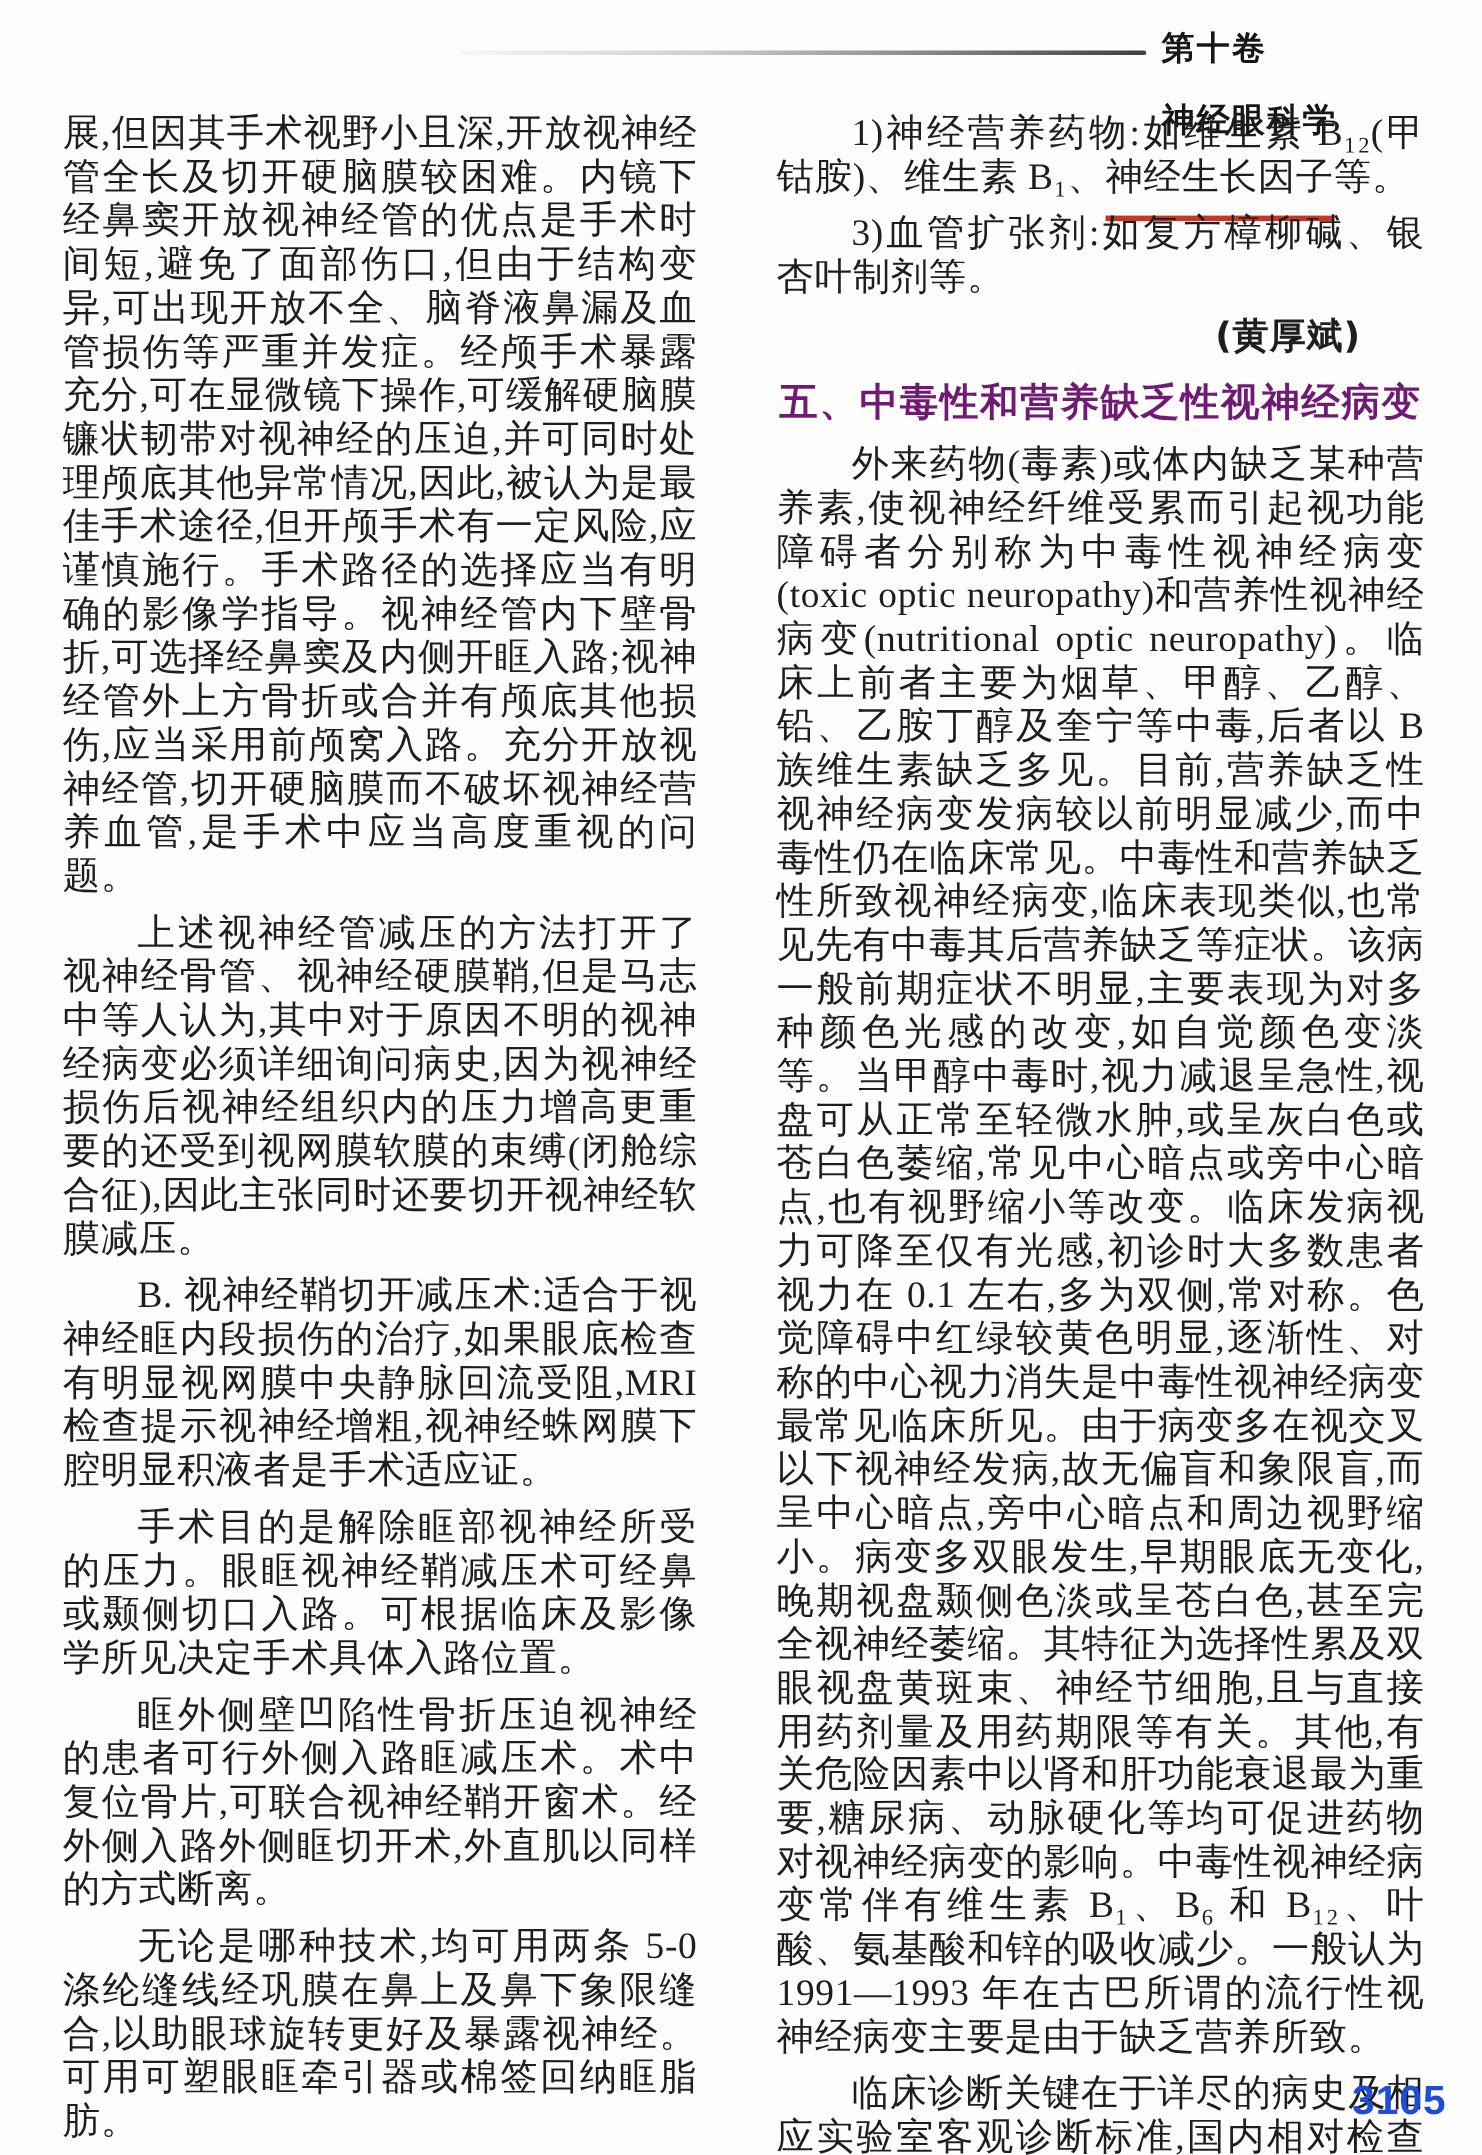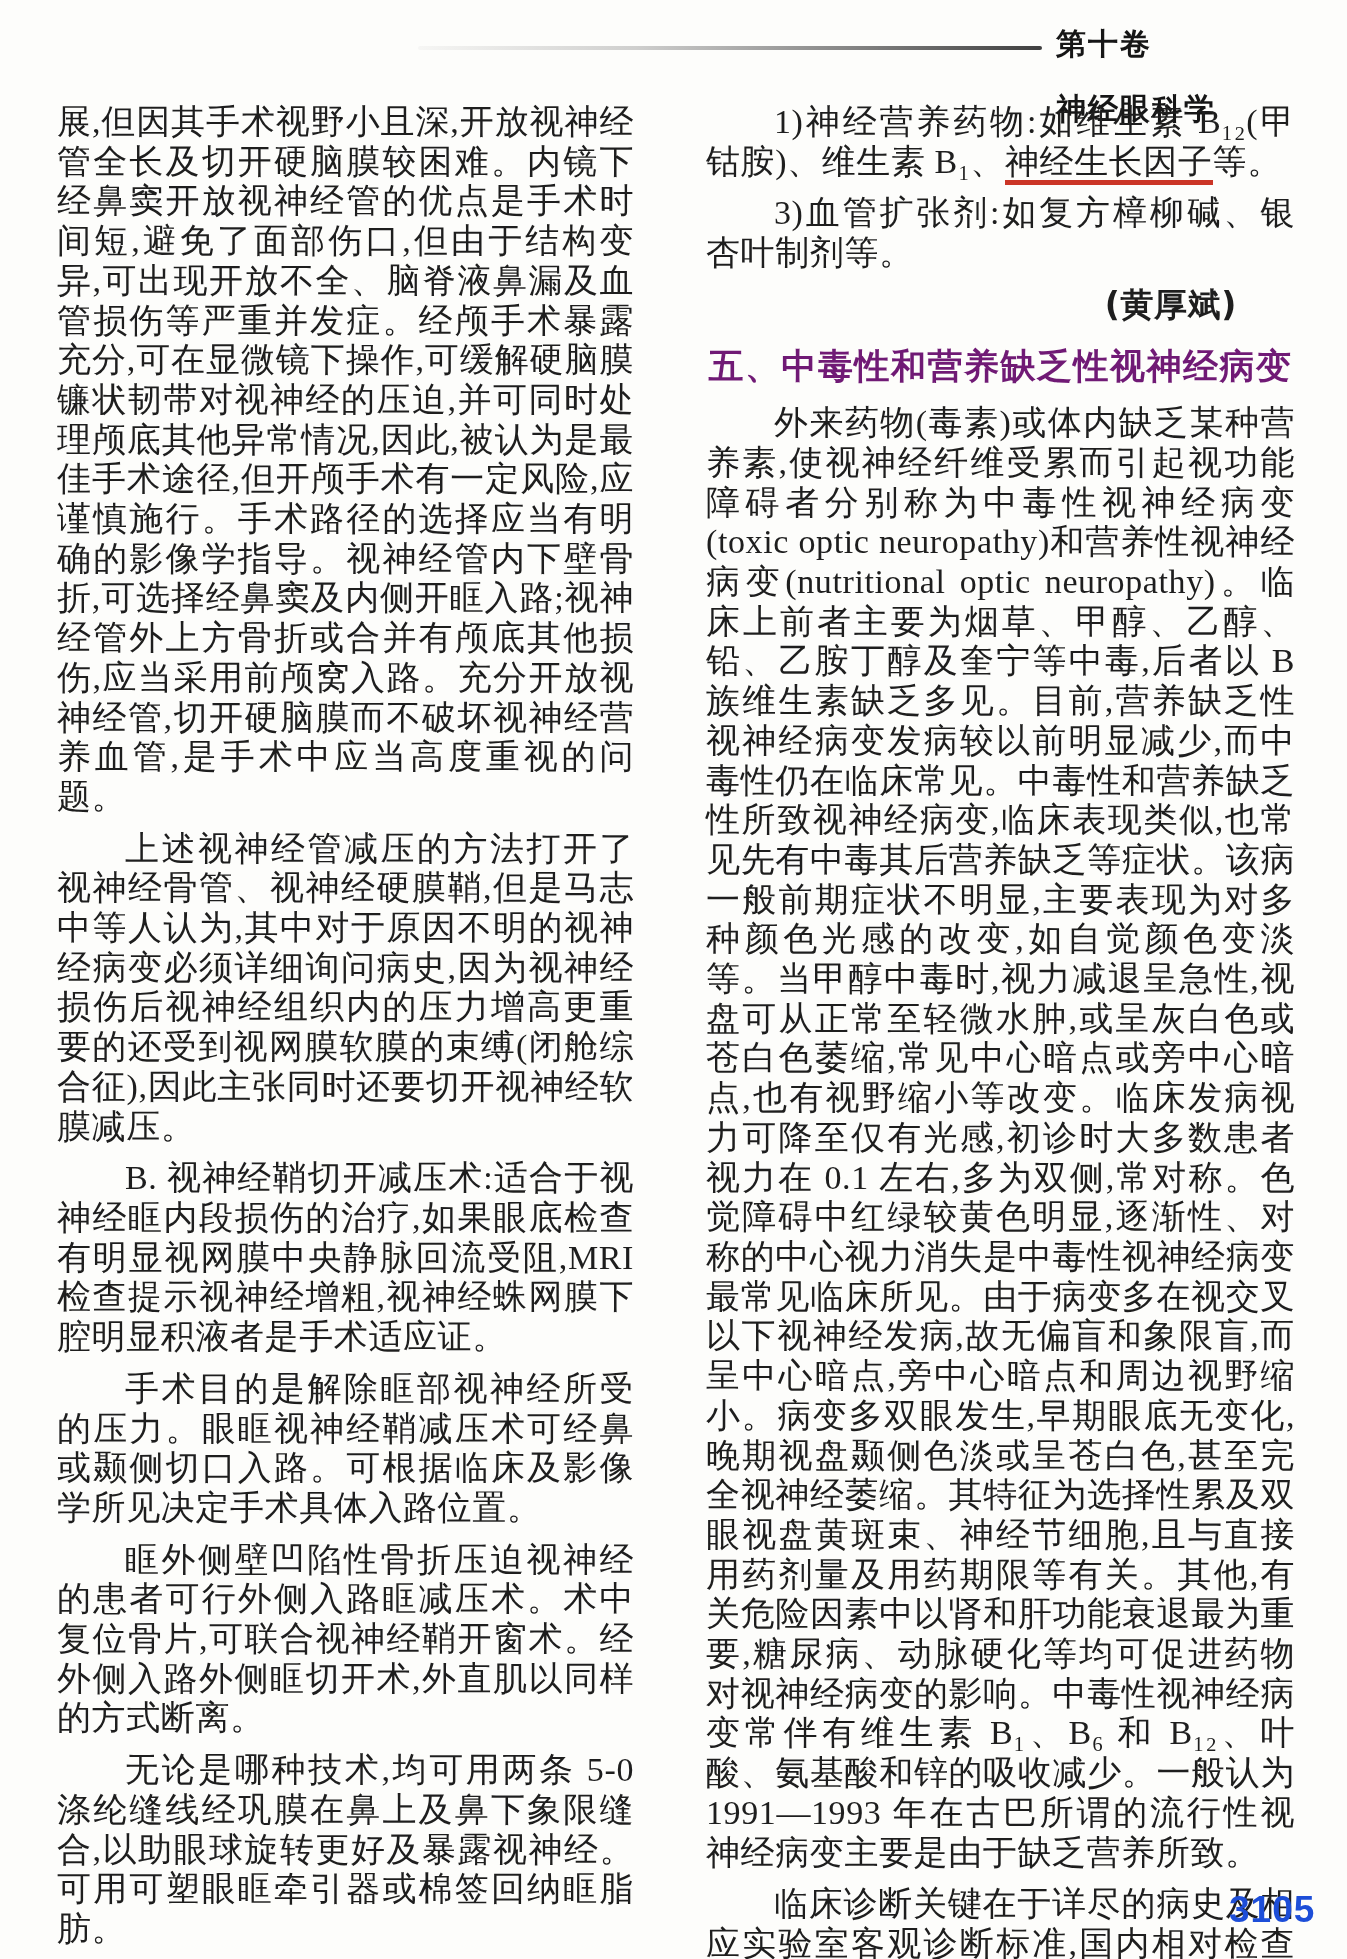--- a/index.html
+++ b/index.html
@@ -54,21 +54,21 @@
   }
   #left-column  { left: 45px;  width: 601px; }
   #right-column { left: 694px; width: 613px; }
 
   .column p { margin: 12px; }
   .para-indent { text-indent: 2em; }
 
   
   .red-underline {
     border-bottom: 5px solid #cb3526;
-    padding-bottom: 0;
+    padding-bottom: 16px;
   }
 
   .author-line {
     text-align: right;
     padding-right: 58px;
     font-weight: bold;
     font-family: "DejaVu Sans", "Liberation Sans", sans-serif;
     font-size: 33px;
   }
 

